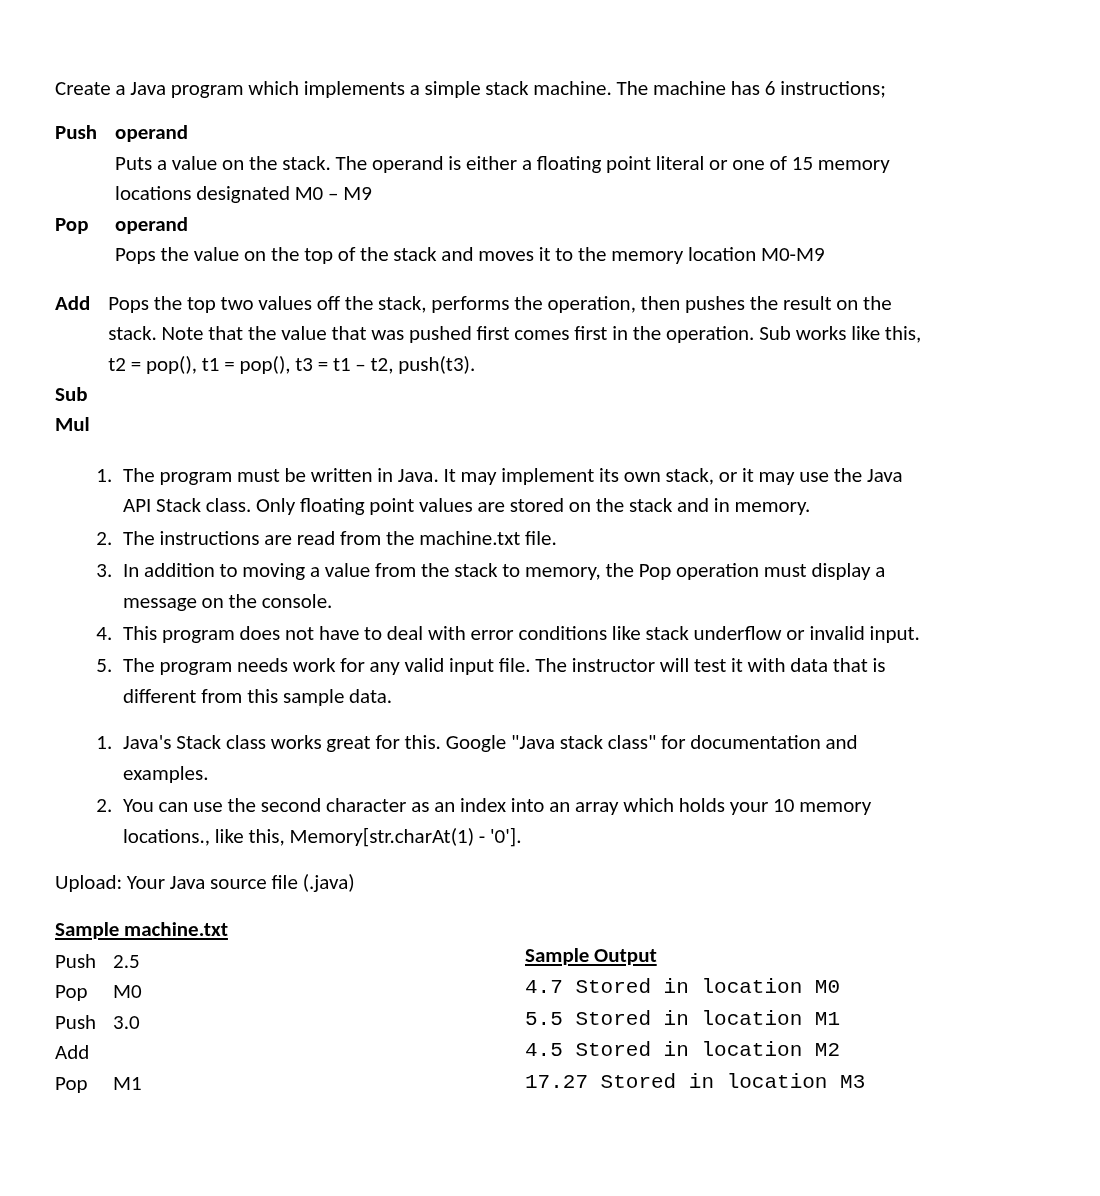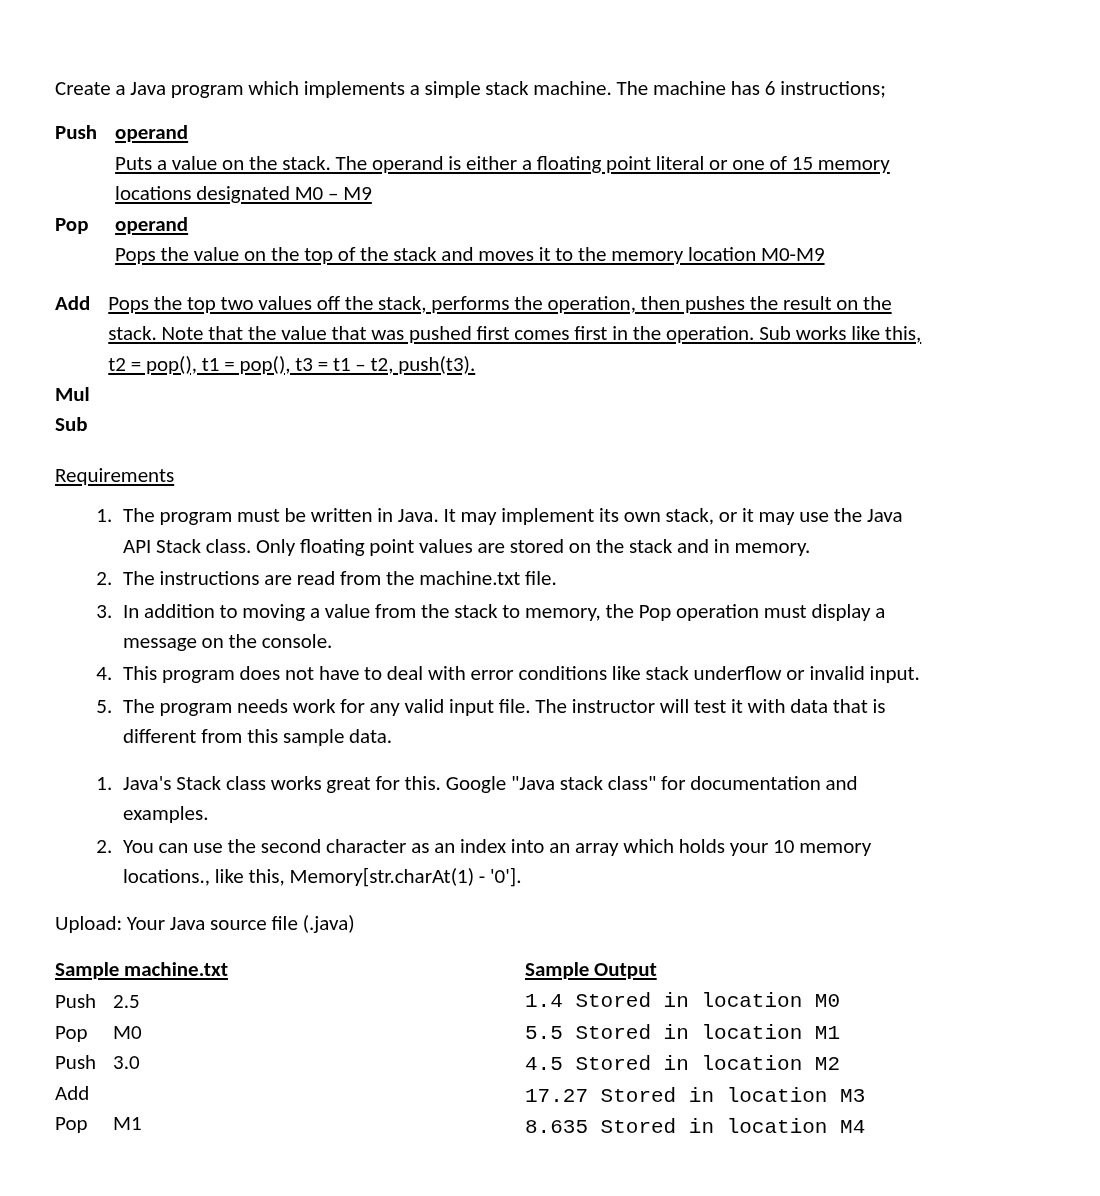--- a/index.html
+++ b/index.html
@@ -30,40 +30,40 @@
   .instr-cell-name {
     display: table-cell;
     font-weight: bold;
     vertical-align: top;
     padding-right: 18px;
     white-space: nowrap;
   }
   .instr-cell-body {
     display: table-cell;
     vertical-align: top;
-    text-decoration: underline;
   }
   .operand-label { font-weight: bold; }
   .arith-block { margin-bottom: 20px; }
   .section-header {
     text-decoration: underline;
     margin: 16px 0 10px 0;
   }
   ol.numbered {
     margin: 0 0 16px 0;
     padding-left: 62px;
   }
   ol.numbered li {
     padding-left: 6px;
     margin-bottom: 2px;
   }
   .upload-line { margin: 10px 0 16px 0; }
   .samples {
     display: flex;
     flex-direction: row;
+    align-items: flex-end;
   }
   .sample-col {
     flex: 0 0 470px;
   }
   .sample-header {
     font-weight: bold;
     text-decoration: underline;
     margin-bottom: 2px;
   }
   .sample-line {
@@ -102,30 +102,29 @@
       </div>
     </div>
   </div>
 
   <div class="instr-table arith-block">
     <div class="instr-row">
       <div class="instr-cell-name">Add</div>
       <div class="instr-cell-body" rowspan="4" style="vertical-align:top;">Pops the top two values off the stack, performs the operation, then pushes the result on the stack. Note that the value that was pushed first comes first in the operation. Sub works like this, t2 = pop(), t1 = pop(), t3 = t1 – t2, push(t3).</div>
     </div>
     <div class="instr-row">
-        <div class="instr-cell-name">Mul</div>
+        <div class="instr-cell-name">Sub</div>
         <div class="instr-cell-body"></div>
       </div>
     <div class="instr-row">
-        <div class="instr-cell-name">Sub</div>
+        <div class="instr-cell-name">Mul</div>
         <div class="instr-cell-body"></div>
       </div>
   </div>
 
-  <div class="section-header">Requirements</div>
   <ol class="numbered">
     <li>The program must be written in Java. It may implement its own stack, or it may use the Java API Stack class. Only floating point values are stored on the stack and in memory.</li>
     <li>The instructions are read from the machine.txt file.</li>
     <li>In addition to moving a value from the stack to memory, the Pop operation must display a message on the console.</li>
     <li>This program does not have to deal with error conditions like stack underflow or invalid input.</li>
     <li>The program needs work for any valid input file. The instructor will test it with data that is different from this sample data.</li>
   </ol>
 
   <ol class="numbered">
     <li>Java's Stack class works great for this. Google "Java stack class" for documentation and examples.</li>
@@ -138,21 +137,20 @@
     <div class="sample-col">
       <div class="sample-header">Sample machine.txt</div>
       <div class="sample-line"><span class="sample-instr-op">Push</span><span>2.5</span></div>
       <div class="sample-line"><span class="sample-instr-op">Pop</span><span>M0</span></div>
       <div class="sample-line"><span class="sample-instr-op">Push</span><span>3.0</span></div>
       <div class="sample-line"><span class="sample-instr-op">Add</span><span></span></div>
       <div class="sample-line"><span class="sample-instr-op">Pop</span><span>M1</span></div>
     </div>
     <div class="sample-col">
       <div class="sample-header">Sample Output</div>
-      <div class="mono">1.4 Stored in location M0</div>
+      <div class="mono">4.7 Stored in location M0</div>
       <div class="mono">5.5 Stored in location M1</div>
       <div class="mono">4.5 Stored in location M2</div>
       <div class="mono">17.27 Stored in location M3</div>
-      <div class="mono">8.635 Stored in location M4</div>
     </div>
   </div>
 
 </div>
 
 </body></html>

